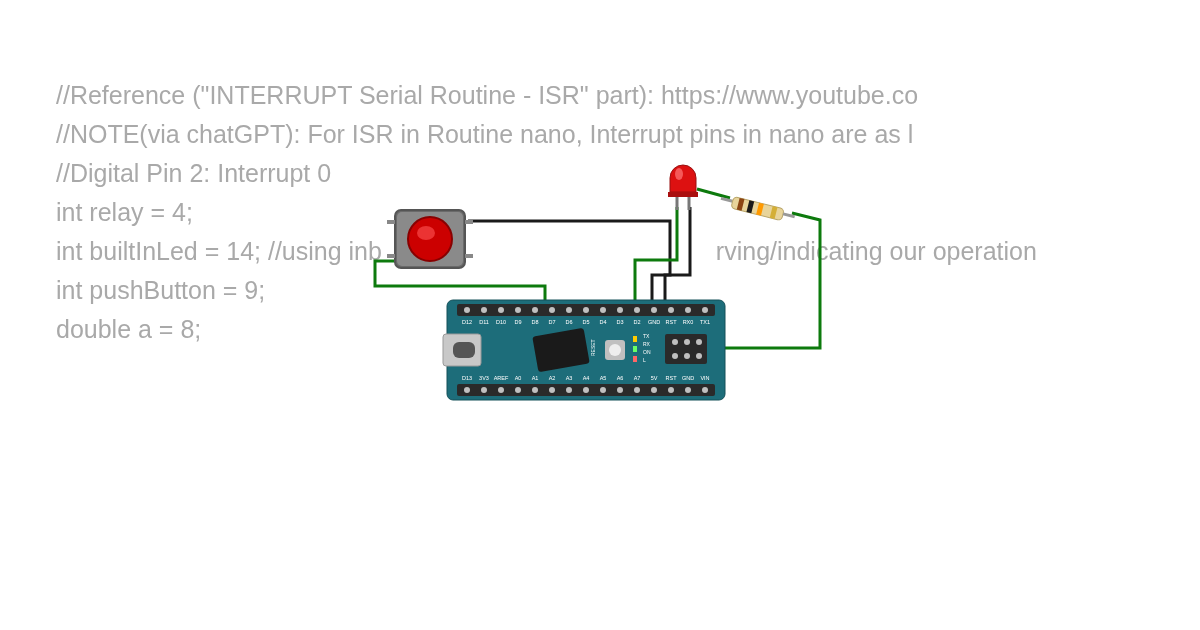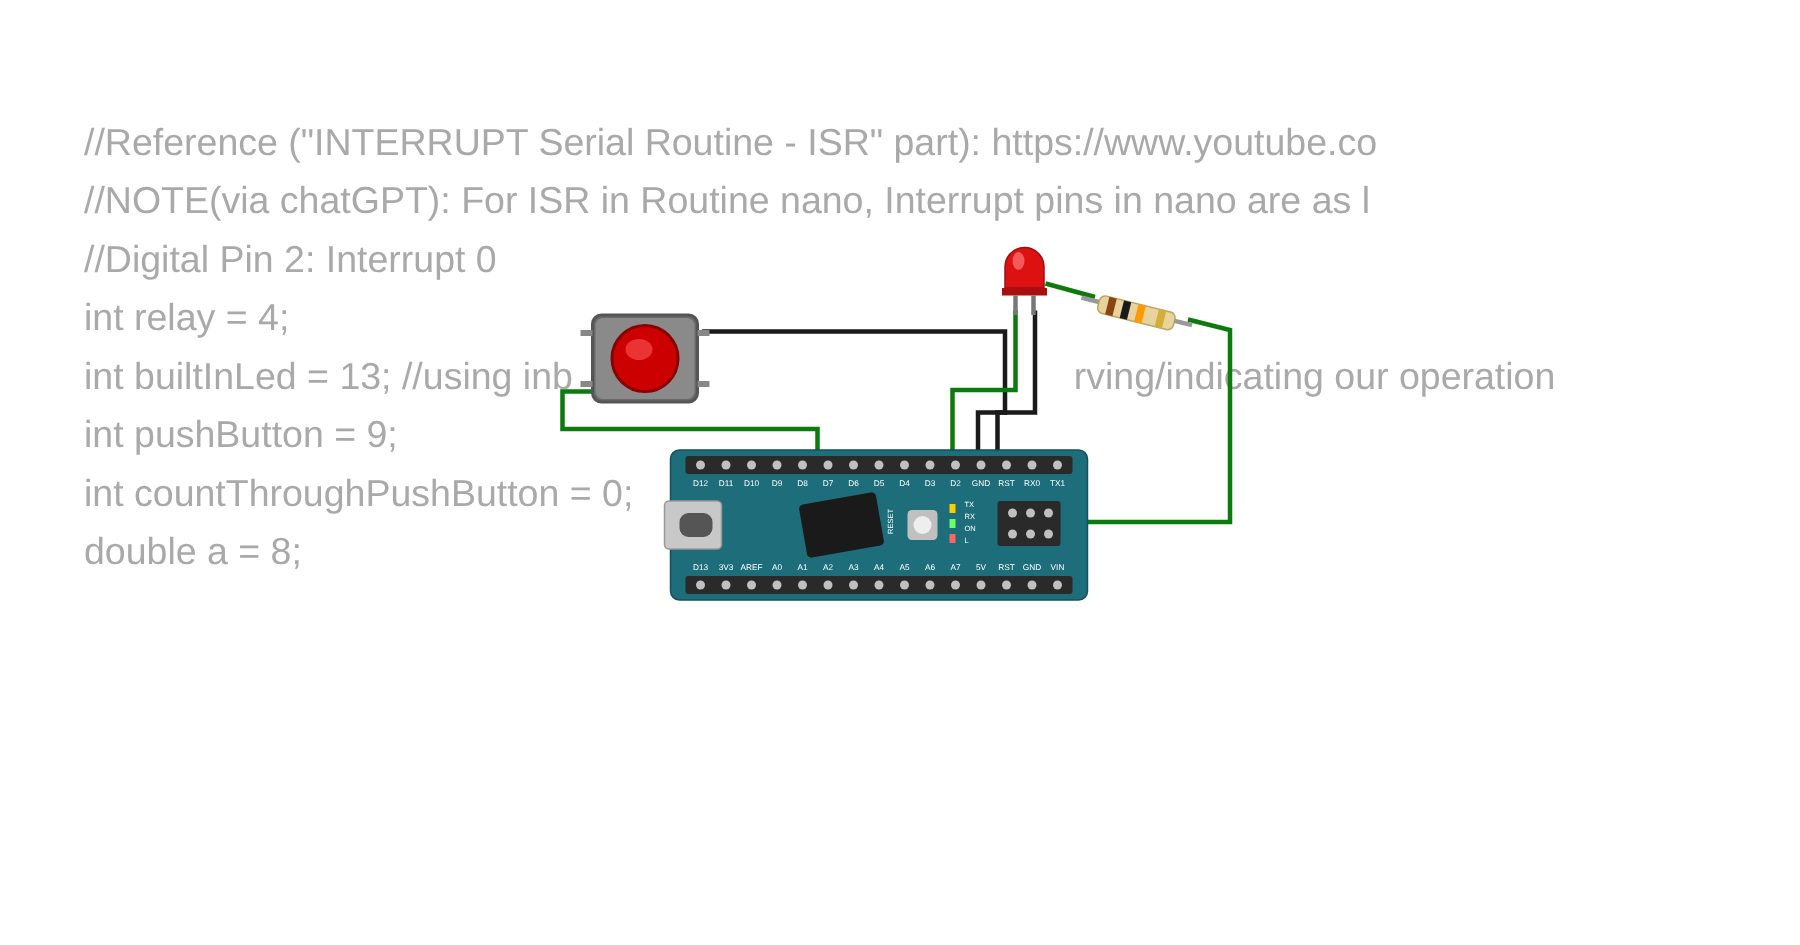--- a/index.html
+++ b/index.html
@@ -39,26 +39,25 @@
 </head>
 <body>
 
 <div class="code-block">
   <span class="code-line">//Reference ("INTERRUPT Serial Routine - ISR" part): https://www.youtube.co</span>
   <span class="code-line">//NOTE(via chatGPT): For ISR in Routine nano, Interrupt pins in nano are as l</span>
   <span class="code-line">//Digital Pin 2: Interrupt 0</span>
   <span class="code-line"></span>
   <span class="code-line">int relay = 4;</span>
   <span class="code-line">
-    <span>int builtInLed = 13; //using inb</span>
+    <span>int builtInLed = 14; //using inb</span>
     <span style="display:inline-block;width:320px;"></span>
     <span>rving/indicating our operation</span>
   </span>
   <span class="code-line">int pushButton = 9;</span>
-  <span class="code-line">int countThroughPushButton = 0;</span>
   <span class="code-line"></span>
   <span class="code-line">double a = 8;</span>
 </div>
 
 <svg class="circuit-canvas" viewBox="0 0 1200 630" xmlns="http://www.w3.org/2000/svg">
 
   <path d="M 395 261 L 375 261 L 375 286 L 545 286 L 545 304" stroke="#0d7a0d" stroke-width="3" fill="none"></path>
 
   <path d="M 468 221 L 670 221 L 670 275 L 652 275 L 652 304" stroke="#1a1a1a" stroke-width="3" fill="none"></path>
 

